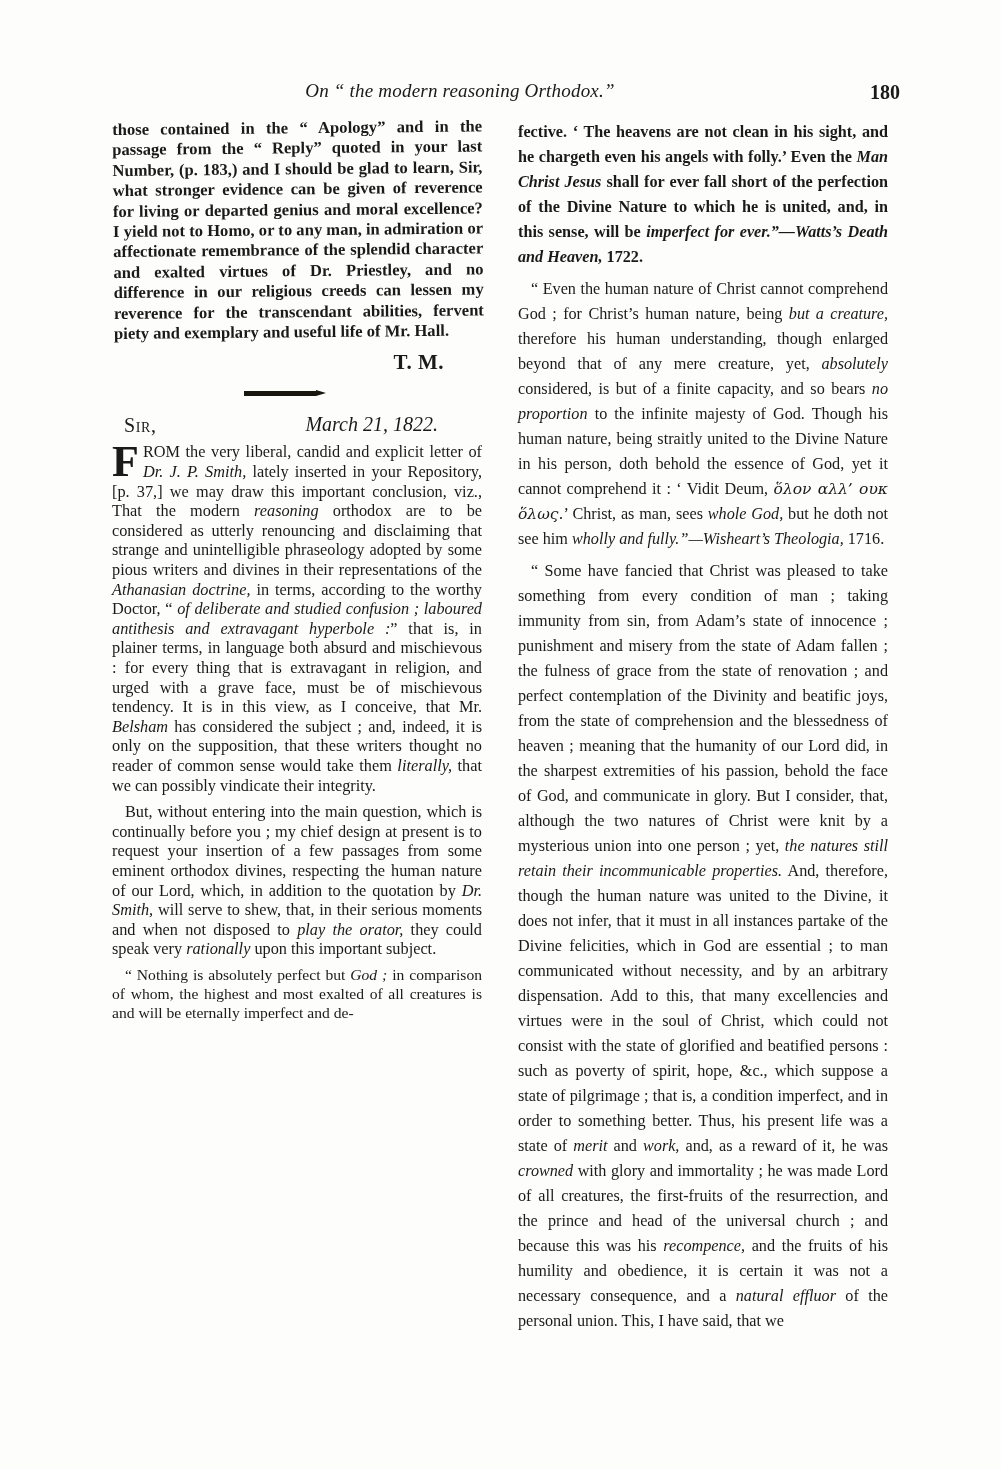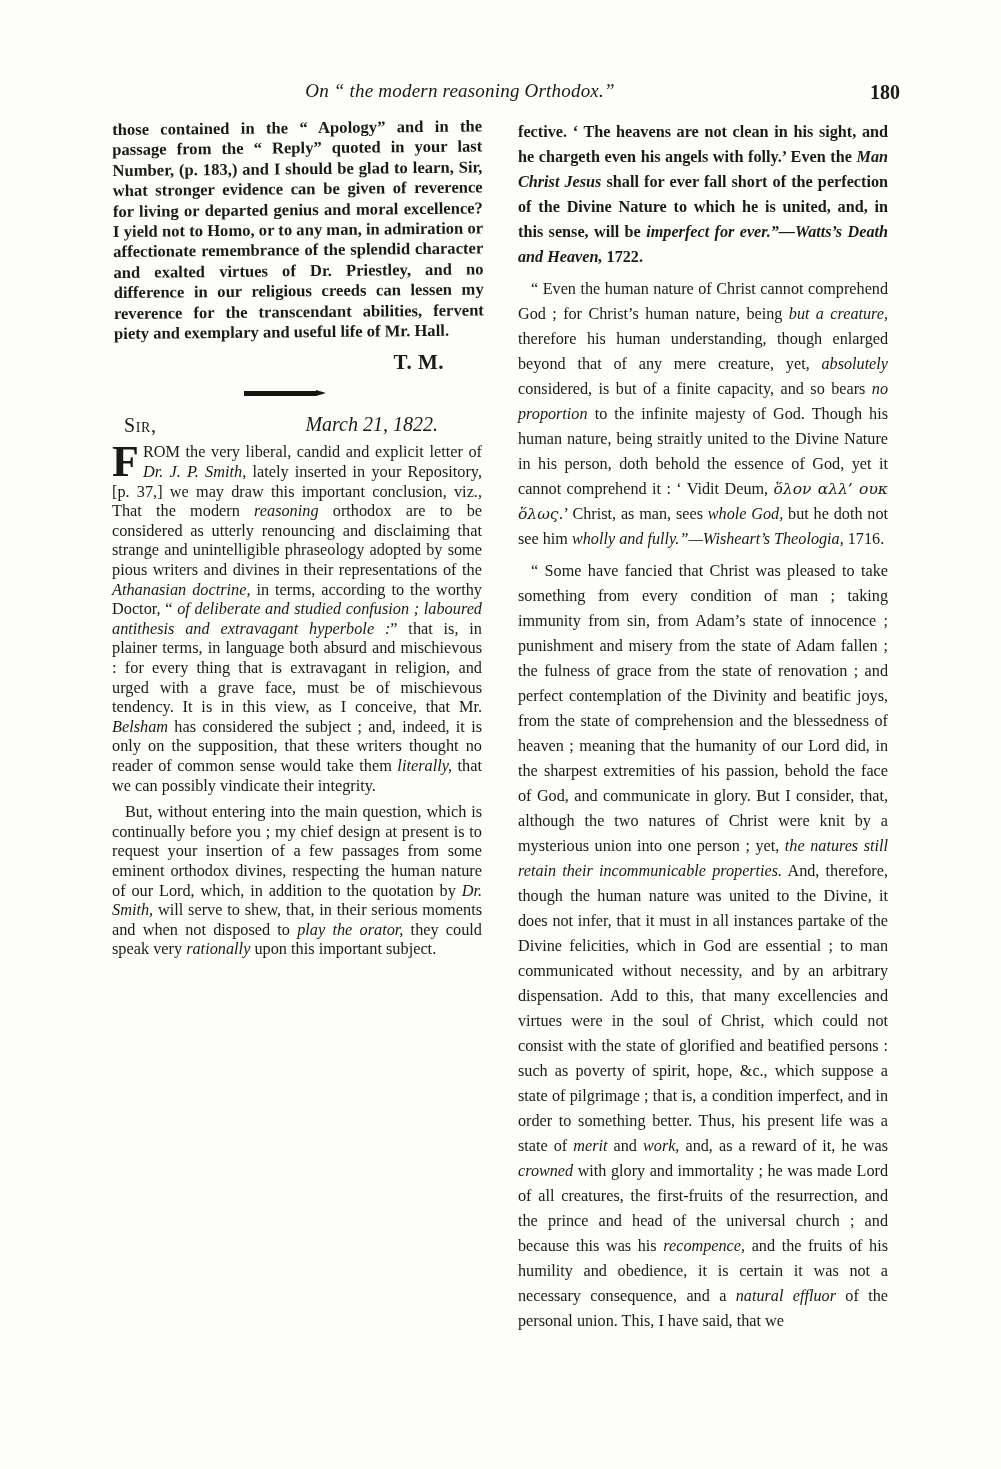--- a/index.html
+++ b/index.html
@@ -193,20 +193,23 @@
         <span class="salut">Sir,</span>
         <span class="date">March 21, 1822.</span>
       </div>
 
       <p class="dropcap-para noindent"><span class="dropcap">F</span><span>ROM the very liberal, candid and explicit letter of <i>Dr. J. P. Smith,</i> lately inserted in your Repository, [p. 37,] we may draw this important conclusion, viz., That the modern <i>reasoning</i> orthodox are to be considered as utterly renouncing and disclaiming that strange and unintelligible phraseology adopted by some pious writers and divines in their representations of the <i>Athanasian doctrine,</i> in terms, according to the worthy Doctor, “ <i>of deliberate and studied confusion ; laboured antithesis and extravagant hyperbole :</i>” that is, in plainer terms, in language both absurd and mischievous : for every thing that is extravagant in religion, and urged with a grave face, must be of mischievous tendency. It is in this view, as I conceive, that Mr. <i>Belsham</i> has considered the subject ; and, indeed, it is only on the supposition, that these writers thought no reader of common sense would take them <i>literally,</i> that we can possibly vindicate their integrity.</span></p>
 
       <div class="gap-sm"></div>
       <p class="indent">But, without entering into the main question, which is continually before you ; my chief design at present is to request your insertion of a few passages from some eminent orthodox divines, respecting the human nature of our Lord, which, in addition to the quotation by <i>Dr. Smith,</i> will serve to shew, that, in their serious moments and when not disposed to <i>play the orator,</i> they could speak very <i>rationally</i> upon this important subject.</p>
 
       <div class="gap-sm"></div>
+      <div class="small-tail">
+        <p class="indent">“ Nothing is absolutely perfect but <i>God ;</i> in comparison of whom, the highest and most exalted of all creatures is and will be eternally imperfect and de-</p>
+      </div>
     </div>
 
     <div class="col col-right rc">
       <p class="noindent heavy">fective. ‘ The heavens are not clean in his sight, and he chargeth even his angels with folly.’ Even the <i>Man Christ Jesus</i> shall for ever fall short of the perfection of the Divine Nature to which he is united, and, in this sense, will be <i>imperfect for ever.”—Watts’s Death and Heaven,</i> 1722.</p>
       <div class="gap-sm"></div>
       <p class="indent">“ Even the human nature of Christ cannot comprehend God ; for Christ’s human nature, being <i>but a creature,</i> therefore his human understanding, though enlarged beyond that of any mere creature, yet, <i>absolutely</i> considered, is but of a finite capacity, and so bears <i>no proportion</i> to the infinite majesty of God. Though his human nature, being straitly united to the Divine Nature in his person, doth behold the essence of God, yet it cannot comprehend it : ‘ Vidit Deum, <span class="greek">ὅλον αλλ’ ουκ ὅλως.</span>’ Christ, as man, sees <i>whole God,</i> but he doth not see him <i>wholly and fully.”—Wisheart’s Theologia,</i> 1716.</p>
       <div class="gap-sm"></div>
       <p class="indent">“ Some have fancied that Christ was pleased to take something from every condition of man ; taking immunity from sin, from Adam’s state of innocence ; punishment and misery from the state of Adam fallen ; the fulness of grace from the state of renovation ; and perfect contemplation of the Divinity and beatific joys, from the state of comprehension and the blessedness of heaven ; meaning that the humanity of our Lord did, in the sharpest extremities of his passion, behold the face of God, and communicate in glory. But I consider, that, although the two natures of Christ were knit by a mysterious union into one person ; yet, <i>the natures still retain their incommunicable properties.</i> And, therefore, though the human nature was united to the Divine, it does not infer, that it must in all instances partake of the Divine felicities, which in God are essential ; to man communicated without necessity, and by an arbitrary dispensation. Add to this, that many excellencies and virtues were in the soul of Christ, which could not consist with the state of glorified and beatified persons : such as poverty of spirit, hope, &amp;c., which suppose a state of pilgrimage ; that is, a condition imperfect, and in order to something better. Thus, his present life was a state of <i>merit</i> and <i>work,</i> and, as a reward of it, he was <i>crowned</i> with glory and immortality ; he was made Lord of all creatures, the first-fruits of the resurrection, and the prince and head of the universal church ; and because this was his <i>recompence,</i> and the fruits of his humility and obedience, it is certain it was not a necessary consequence, and a <i>natural effluor</i> of the personal union. This, I have said, that we</p>
     </div>
 

